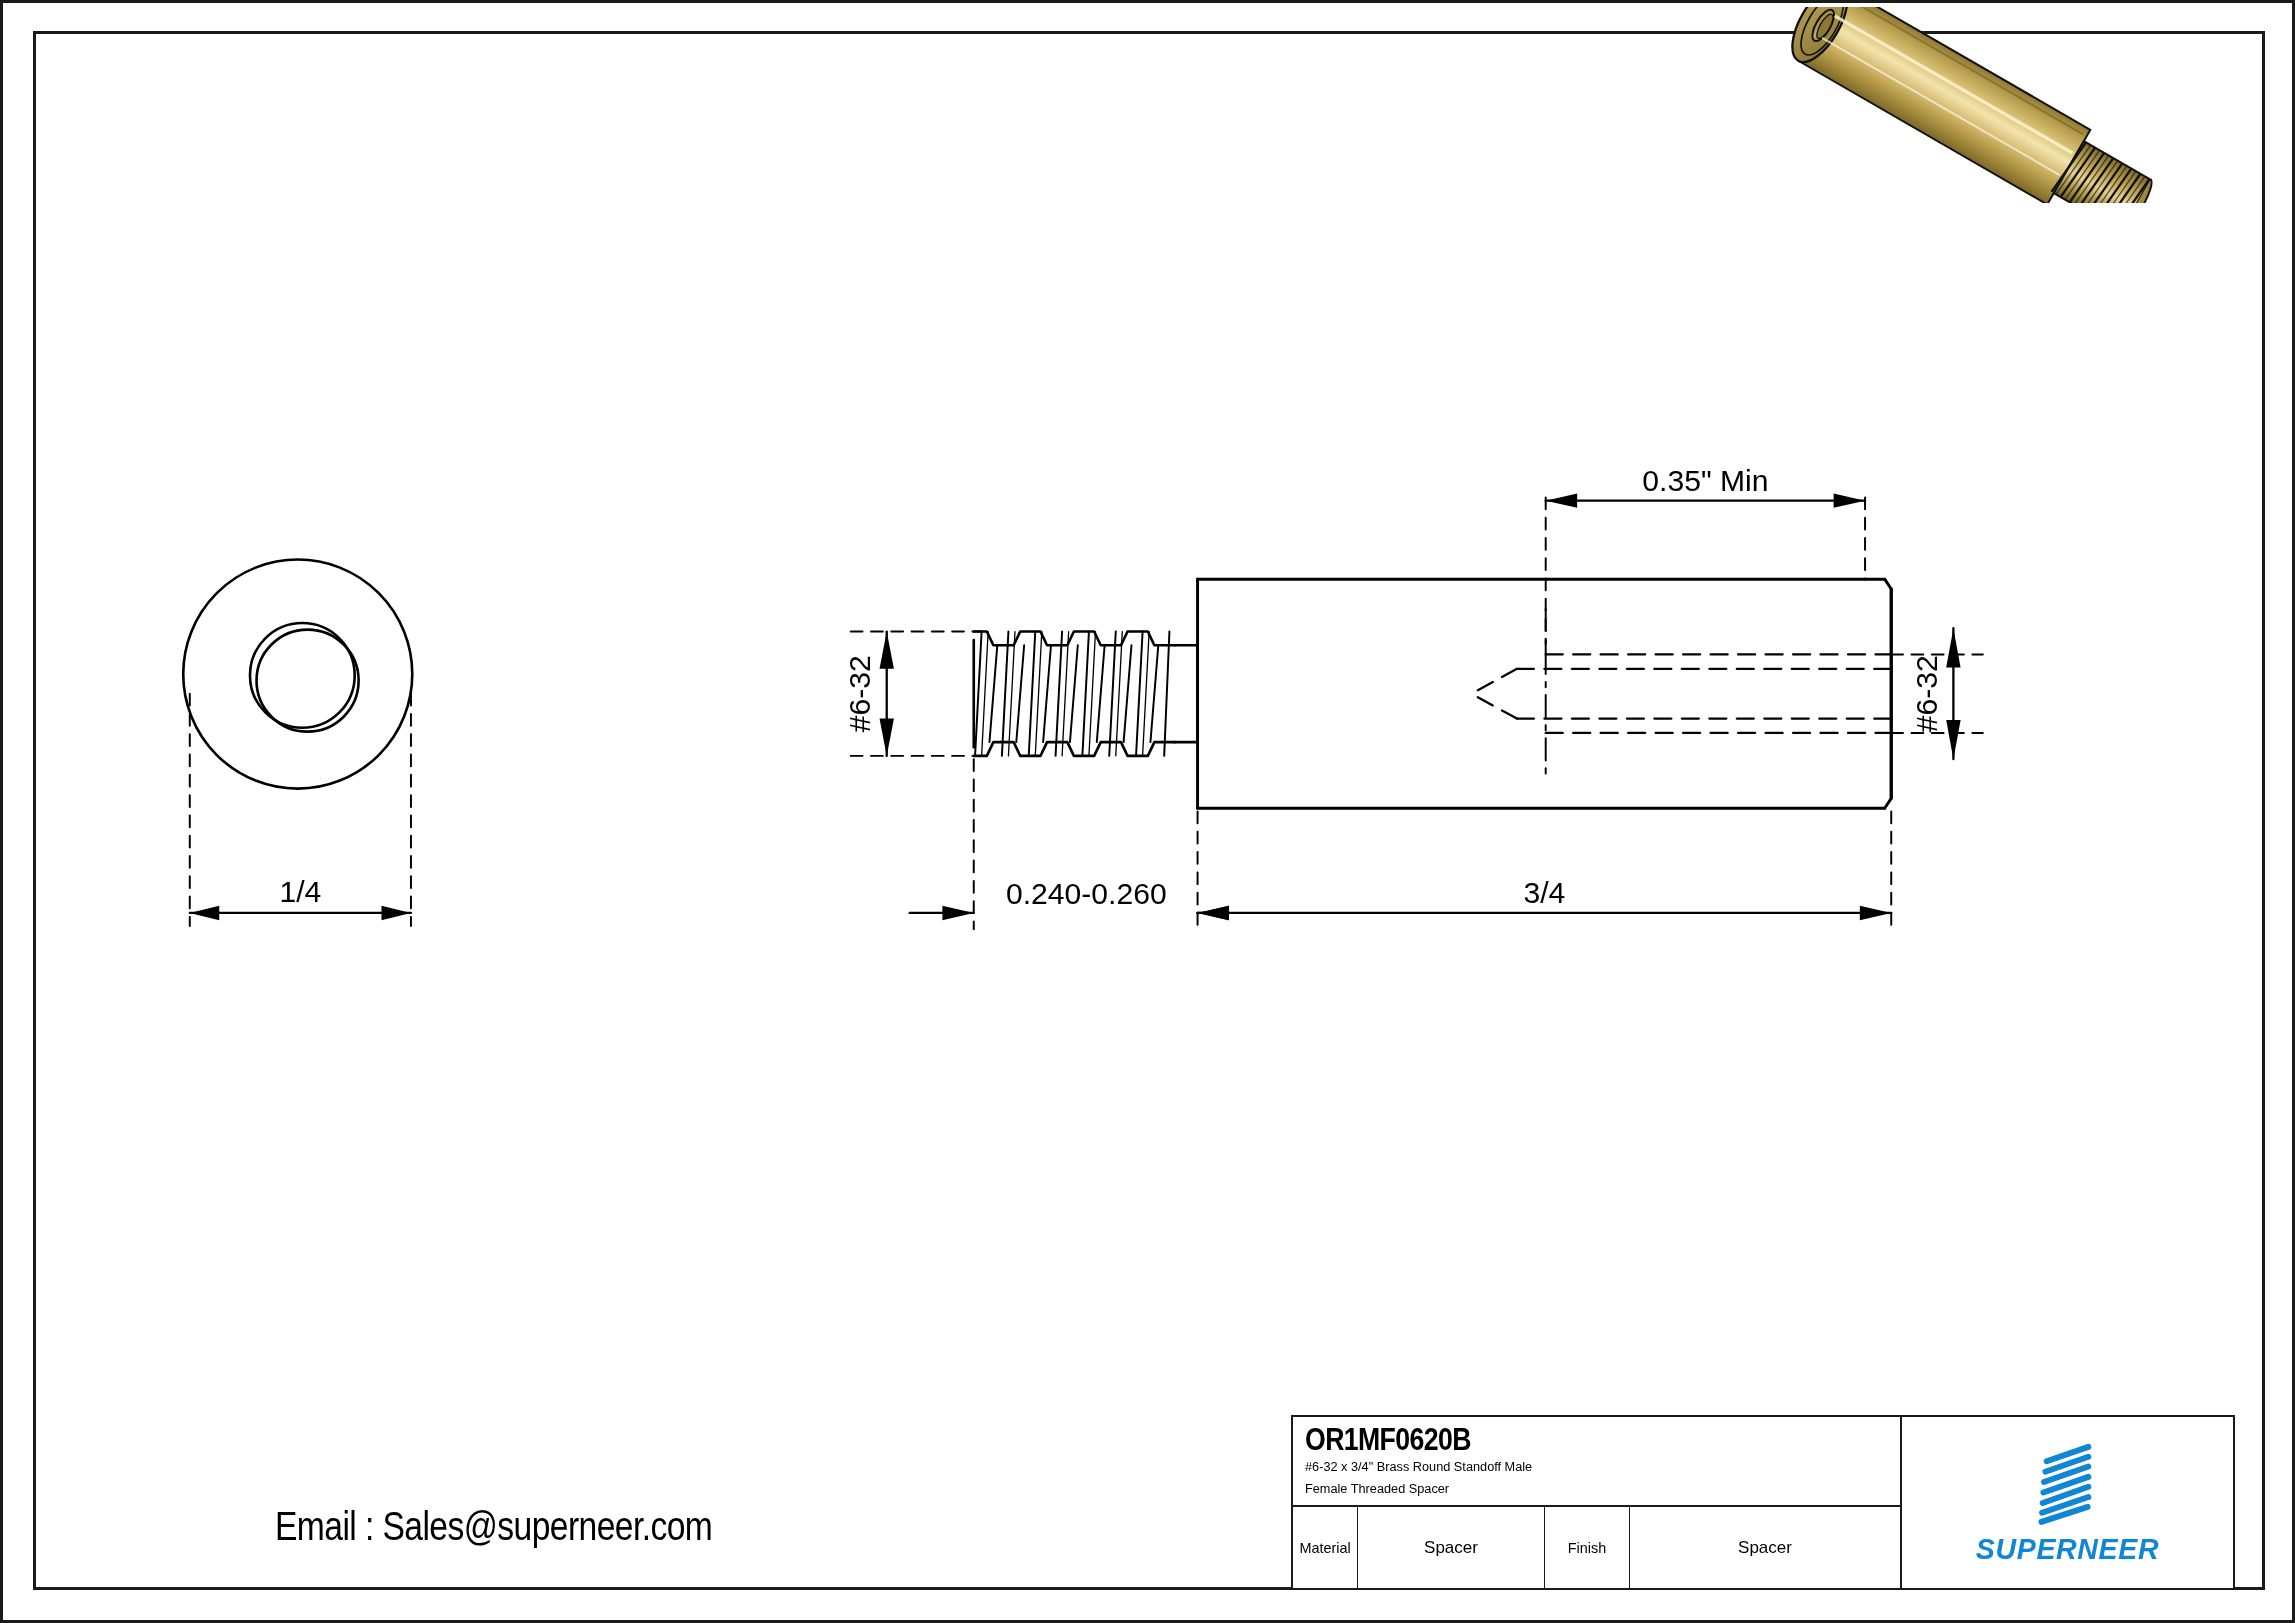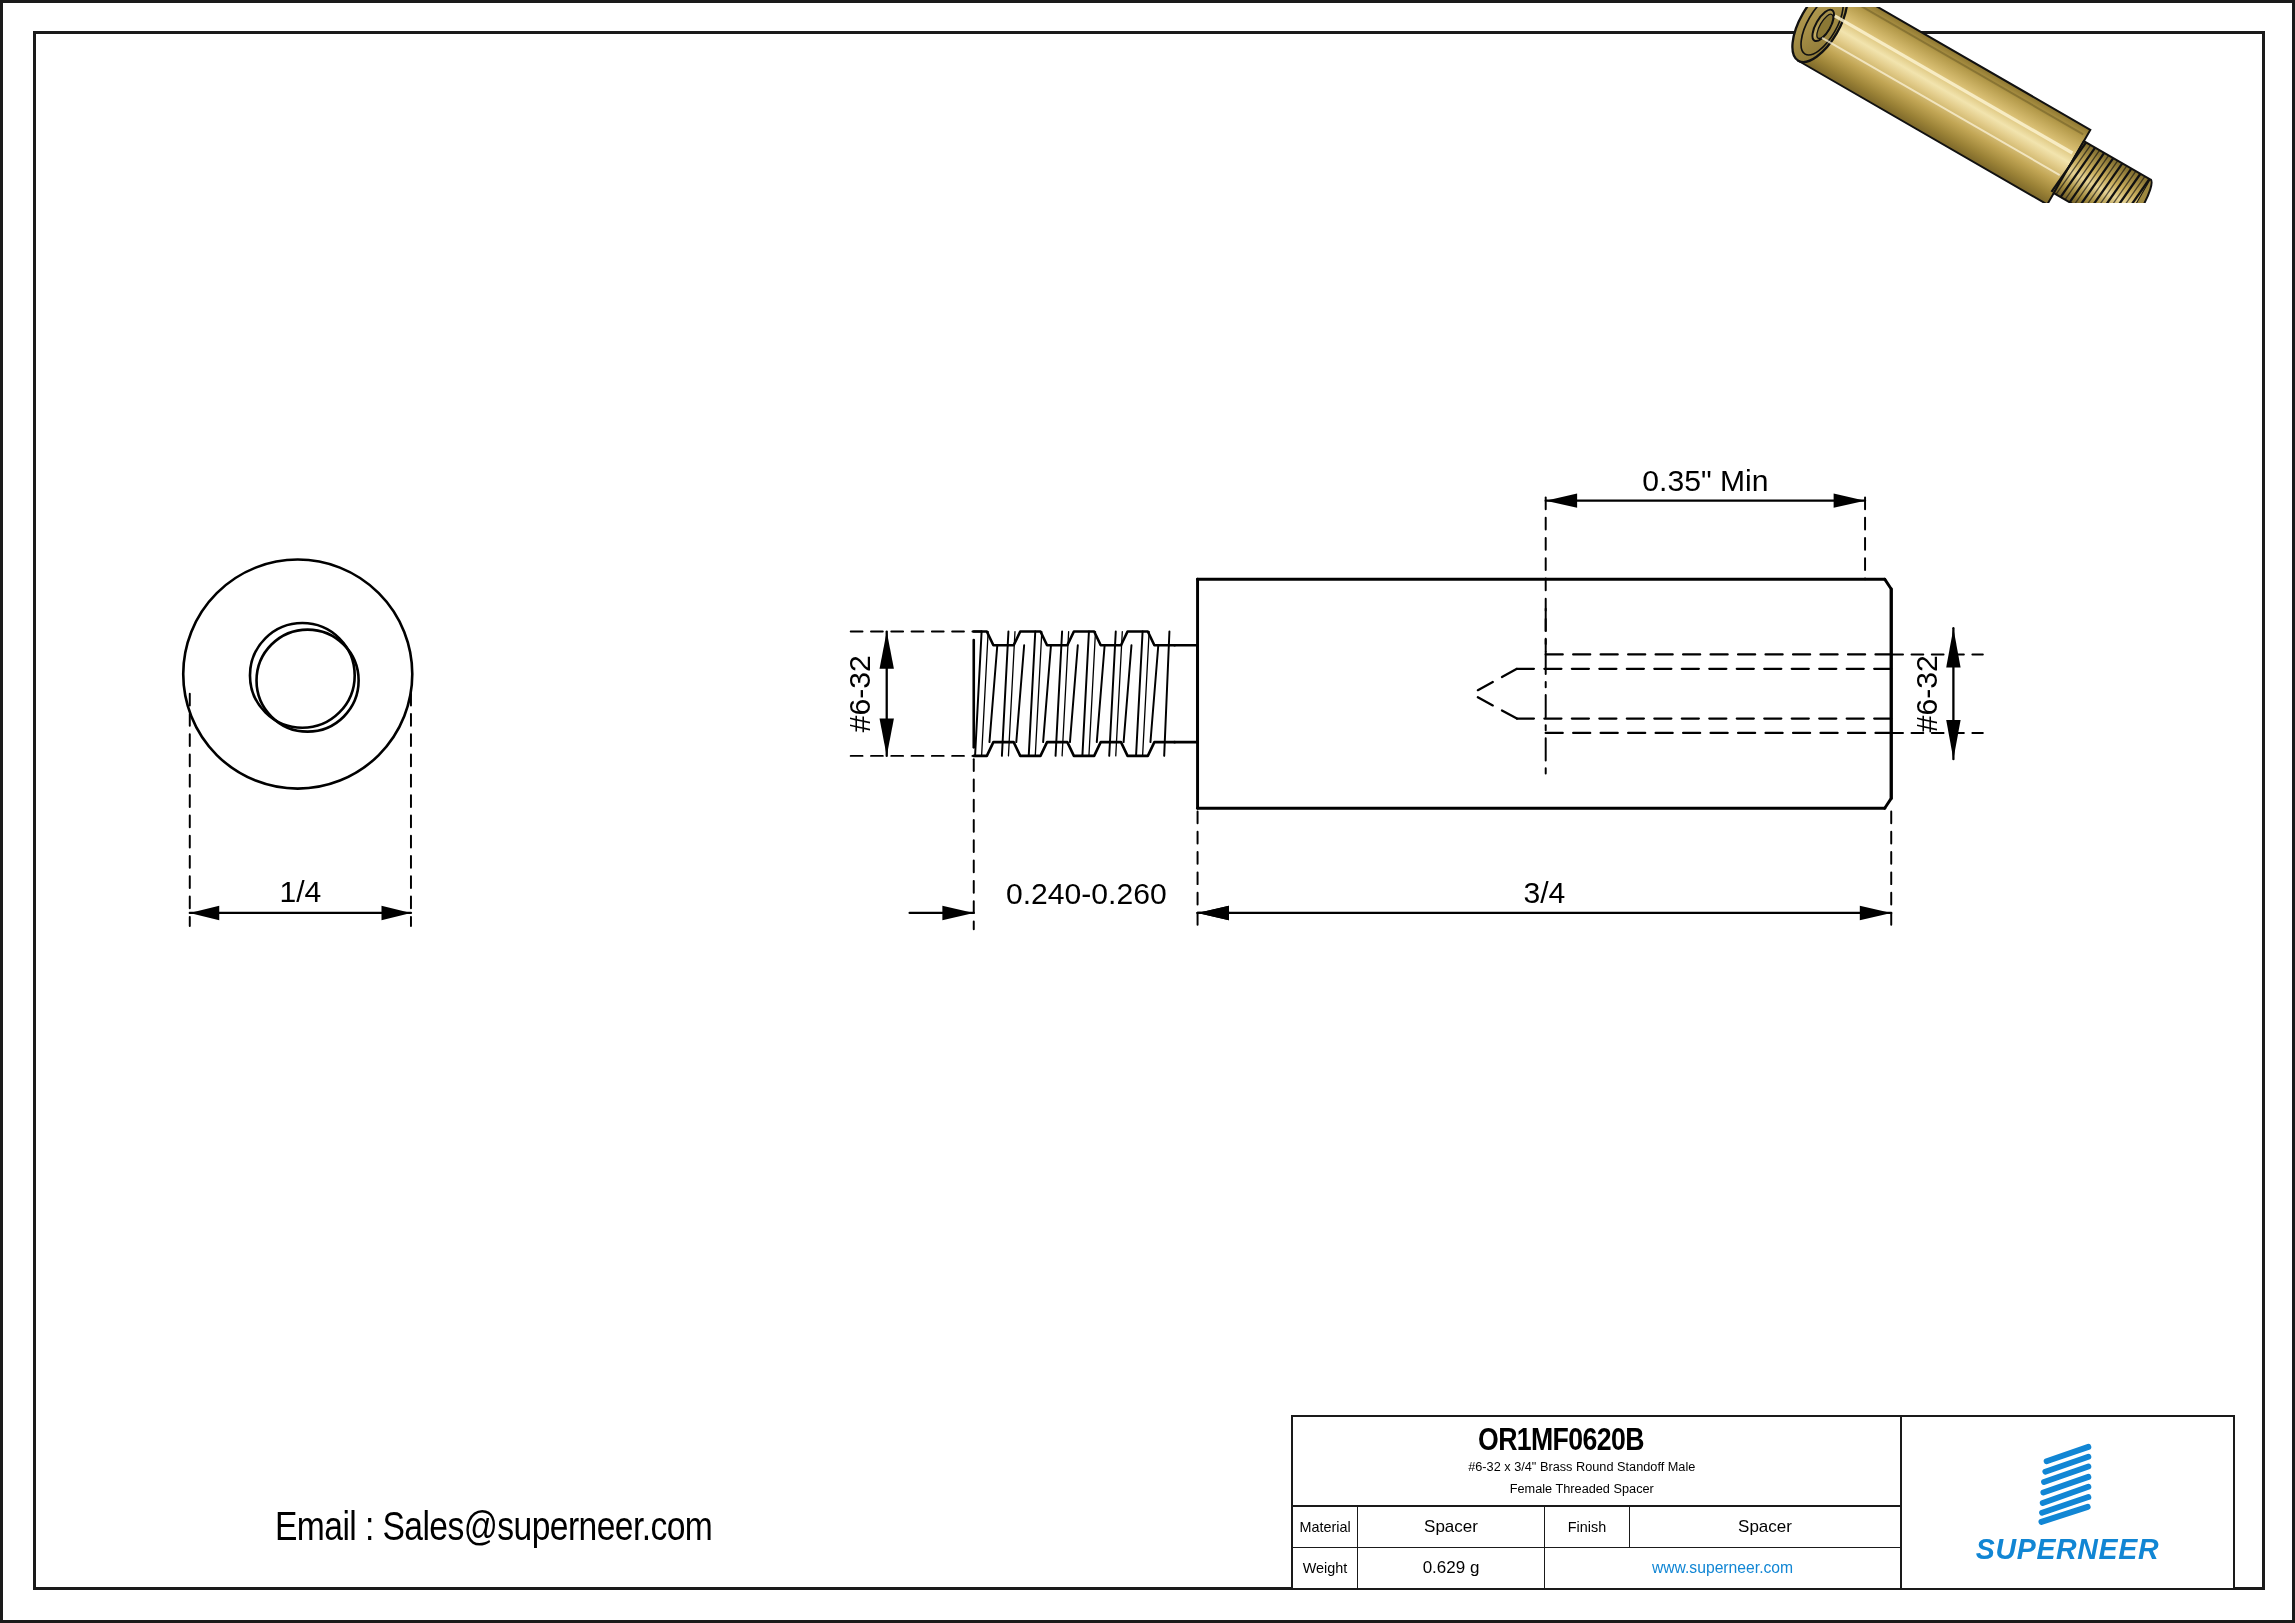--- a/index.html
+++ b/index.html
@@ -70,21 +70,20 @@
     box-sizing: border-box;
     display: flex;
     background: #ffffff;
   }
   .tb-left {
     width: 609px;
     display: flex;
     flex-direction: column;
     border-right: 2.6px solid #1a1a1a;
     box-sizing: border-box;
-    text-align: center;
   }
   .tb-desc {
     flex: 0 0 auto;
     height: 90px;
     padding: 7.9px 0 0 11.8px;
     box-sizing: border-box;
     border-bottom: 2.6px solid #1a1a1a;
   }
   .tb-partno {
     font-size: 31px;
@@ -398,25 +397,20 @@
         <div class="tb-partno">OR1MF0620B</div>
         <div class="tb-descline">#6-32 x 3/4" Brass Round Standoff Male</div>
         <div class="tb-descline">Female Threaded Spacer</div>
       </div>
       <div class="tb-row">
         <div class="tb-cell c-label">Material</div>
         <div class="tb-cell c-value">Spacer</div>
         <div class="tb-cell c-label2">Finish</div>
         <div class="tb-cell c-value2">Spacer</div>
       </div>
-      <div class="tb-row">
-        <div class="tb-cell c-label">Weight</div>
-        <div class="tb-cell c-value">0.629 g</div>
-        <div class="tb-cell c-web">www.superneer.com</div>
-      </div>
     </div>
     <div class="tb-right">
       <svg class="logo-mark" viewBox="0 0 96 138" xmlns="http://www.w3.org/2000/svg">
         <g stroke="#1186d4" stroke-width="9" stroke-linecap="round" fill="none">
           <line x1="16" y1="31" x2="80" y2="9"></line>
           <line x1="14" y1="47" x2="80" y2="24"></line>
           <line x1="12" y1="63" x2="80" y2="39"></line>
           <line x1="11" y1="79" x2="80" y2="55"></line>
           <line x1="10" y1="95" x2="80" y2="70"></line>
           <line x1="9" y1="110" x2="80" y2="86"></line>

